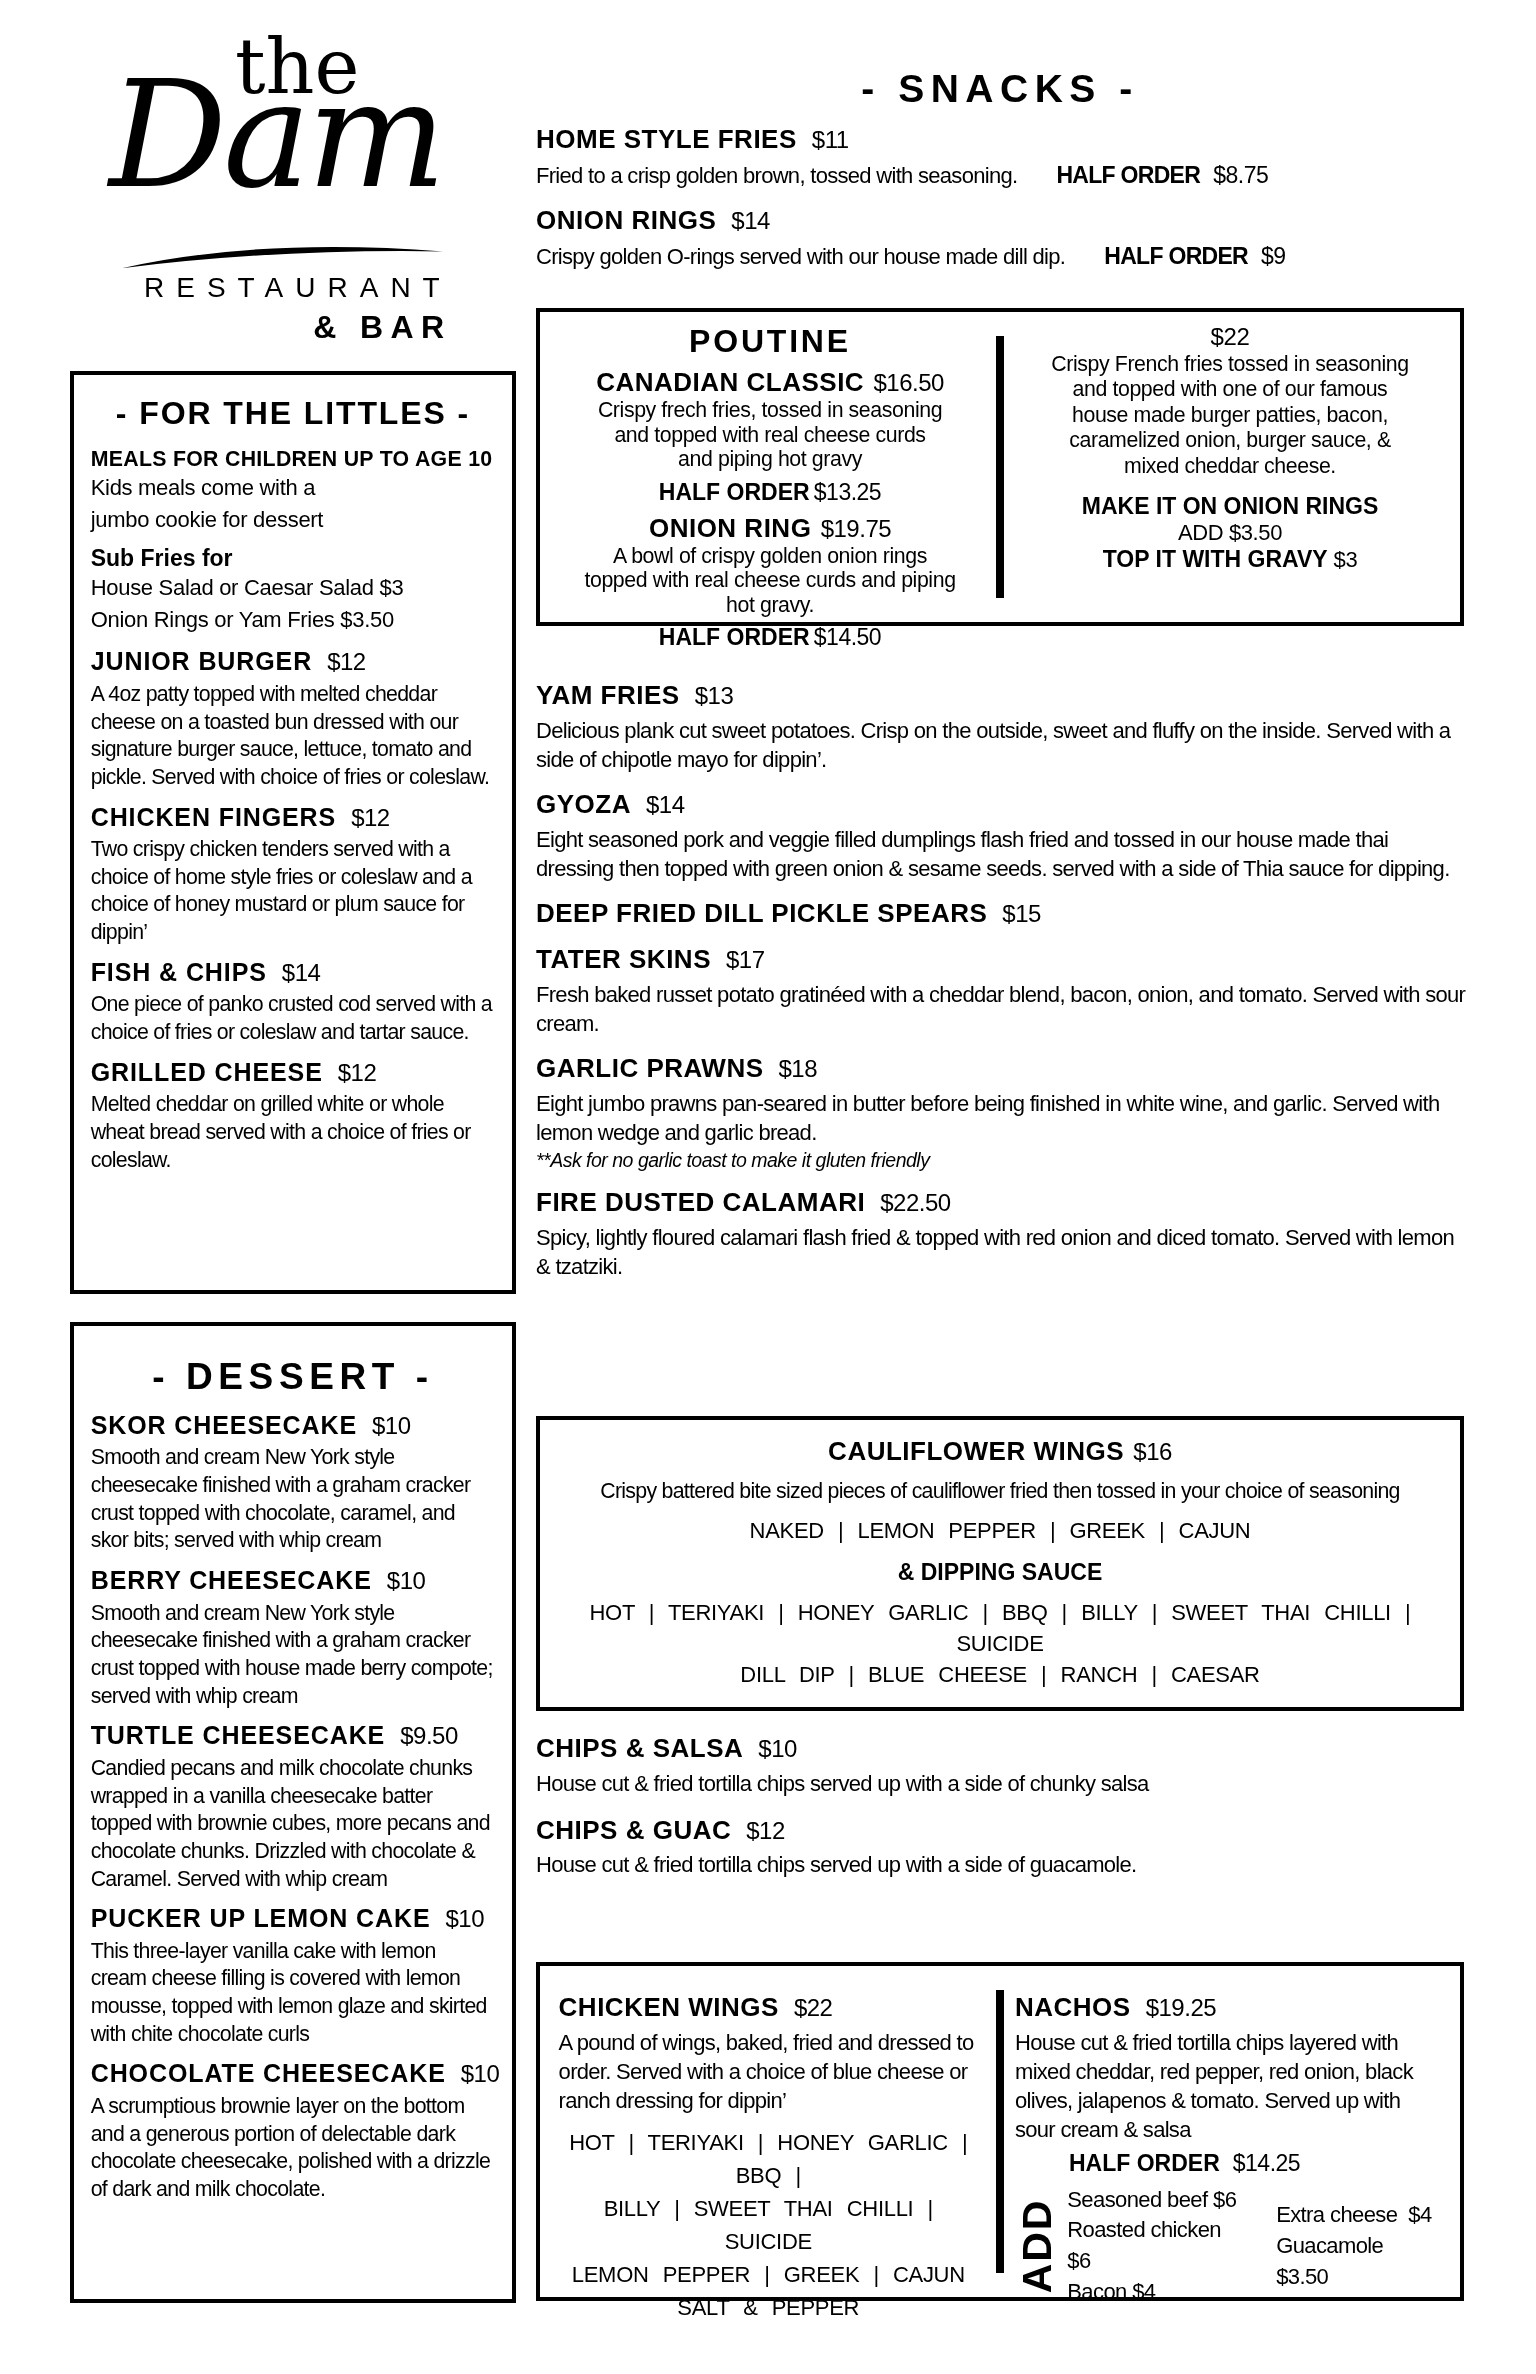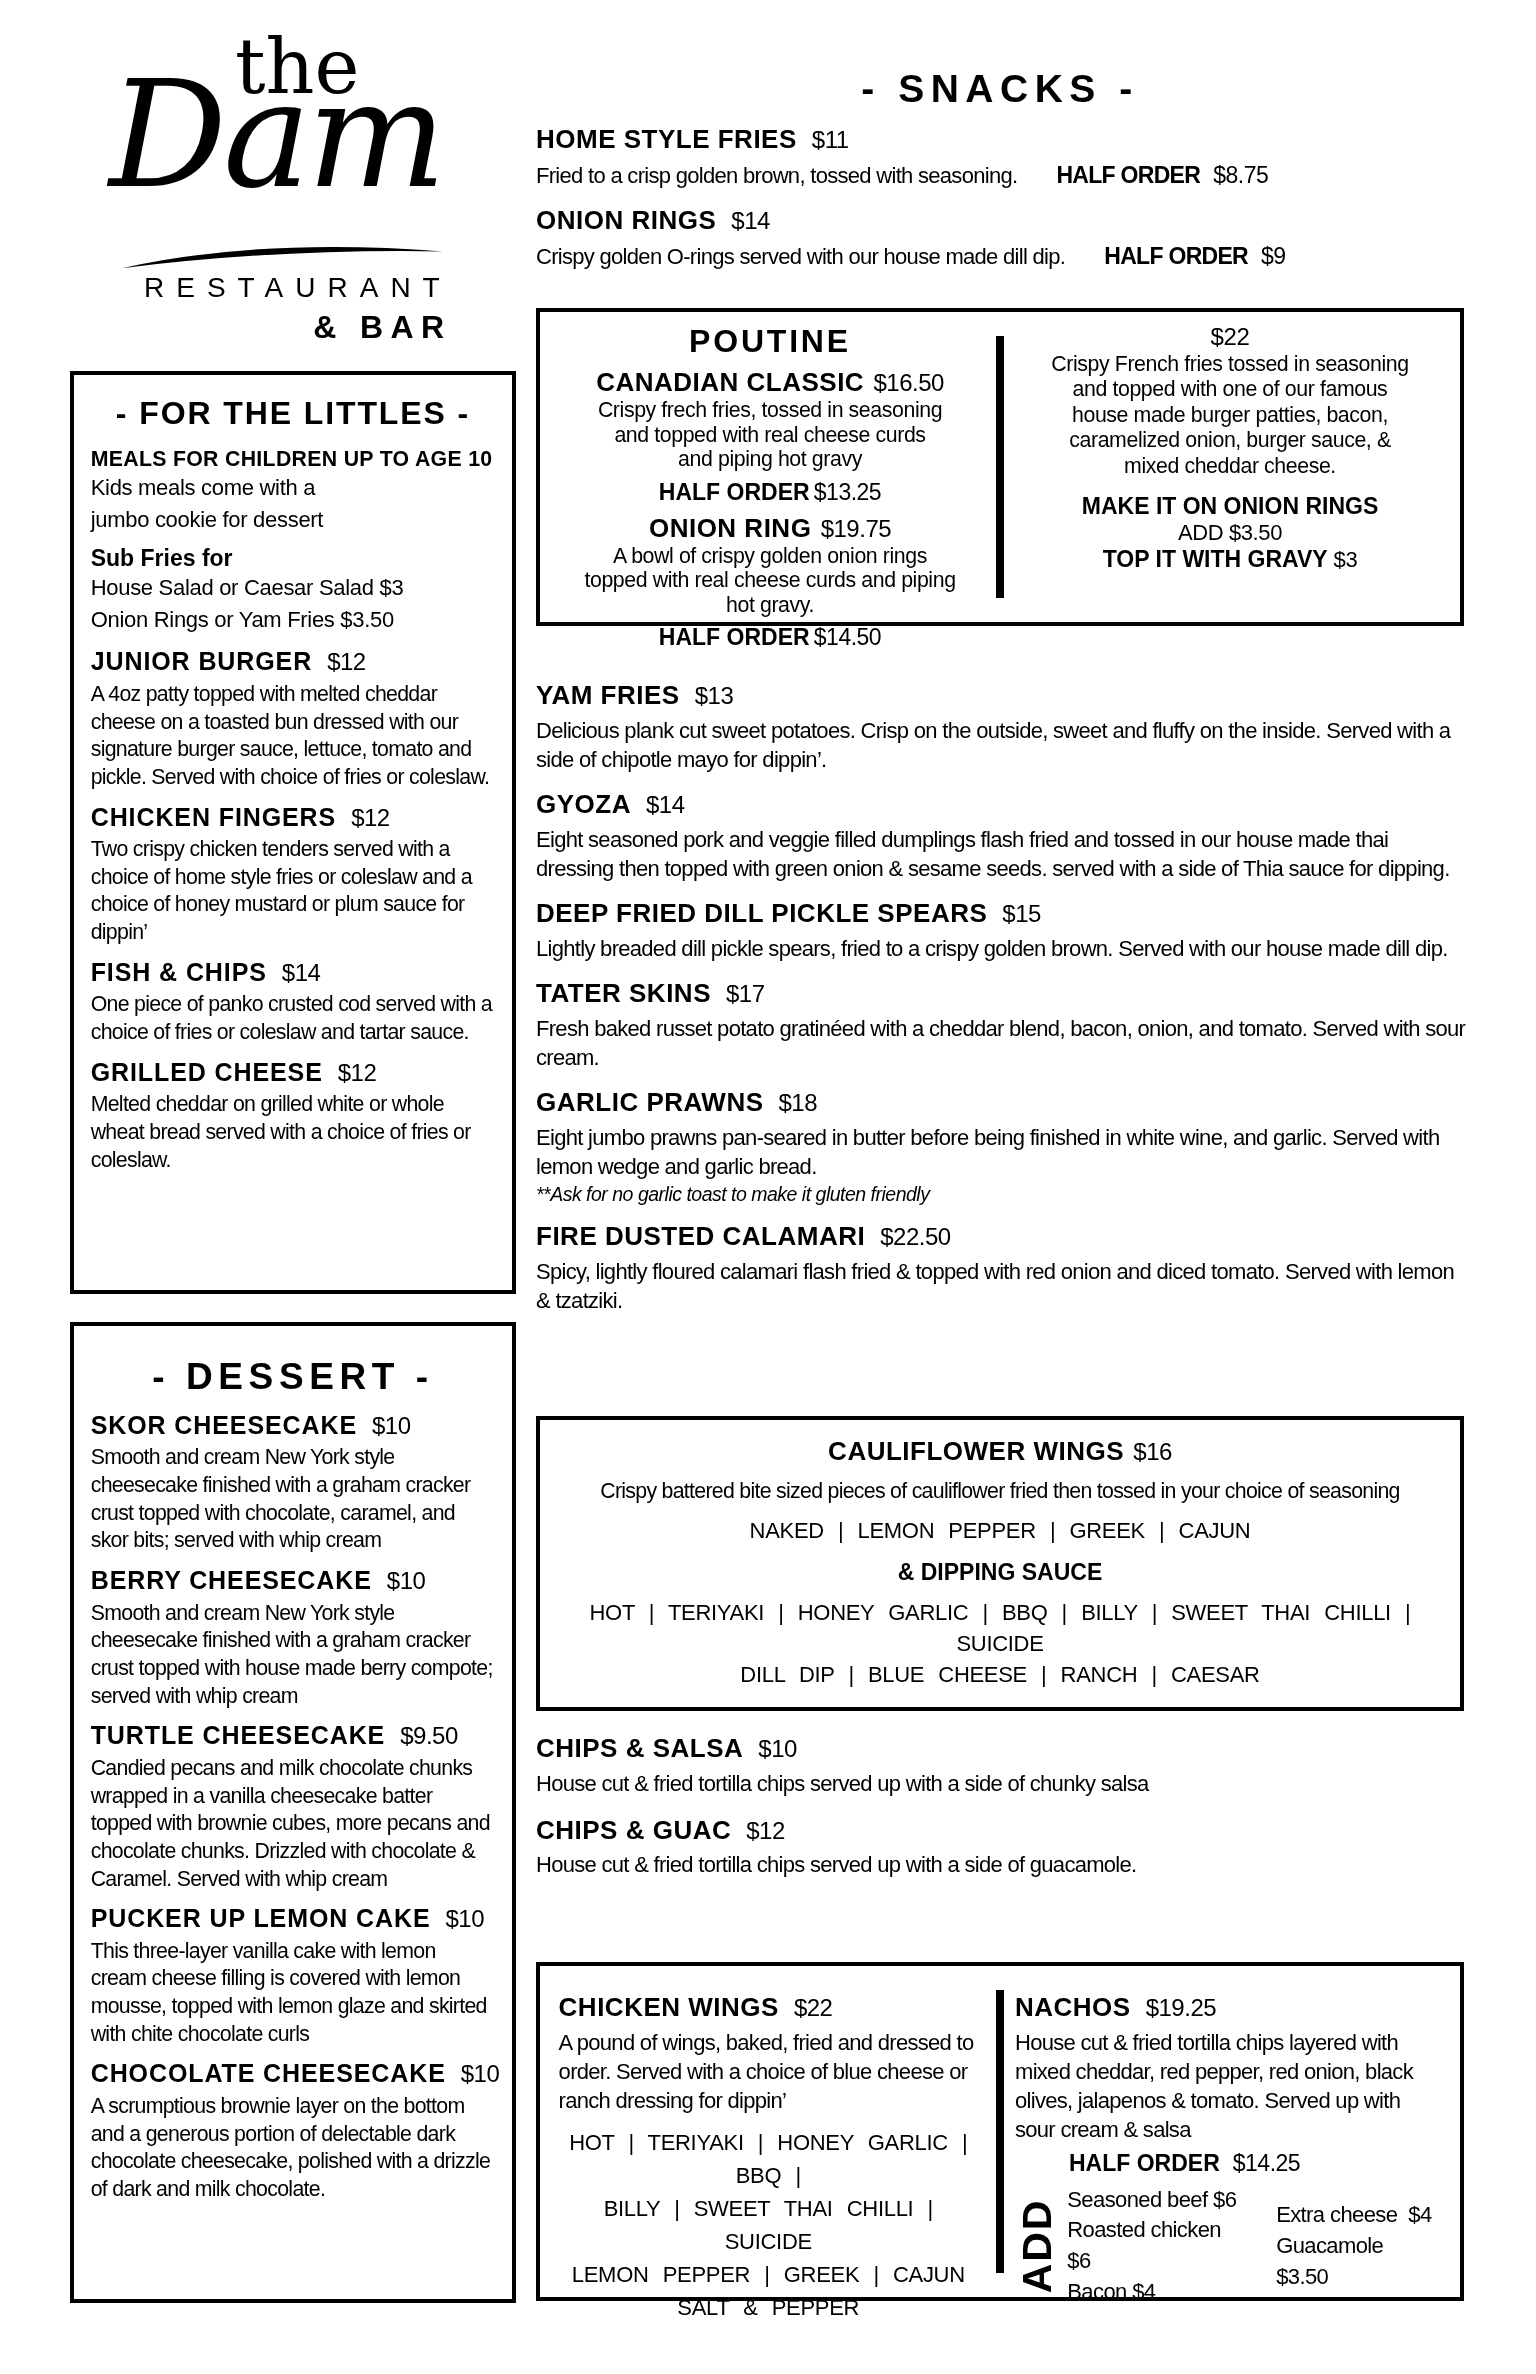--- a/index.html
+++ b/index.html
@@ -232,21 +232,20 @@
         <span class="item-name">GYOZA</span>
         <span class="item-price">$14</span>
       </div>
       <div class="desc">Eight seasoned pork and veggie filled dumplings flash fried and tossed in our house made thai dressing then topped with green onion &amp; sesame seeds.  served with a side of Thia sauce for dipping.</div>
     </div>
     <div class="item">
       <div class="item-head">
         <span class="item-name">DEEP FRIED DILL PICKLE SPEARS</span>
         <span class="item-price">$15</span>
       </div>
-      <div class="desc">Lightly breaded dill pickle spears, fried to a crispy golden brown. Served with our house made dill dip.</div>
     </div>
     <div class="item">
       <div class="item-head">
         <span class="item-name">TATER SKINS</span>
         <span class="item-price">$17</span>
       </div>
       <div class="desc">Fresh baked russet potato gratinéed with a cheddar blend, bacon, onion, and tomato.  Served with sour cream.</div>
     </div>
     <div class="item">
       <div class="item-head">

